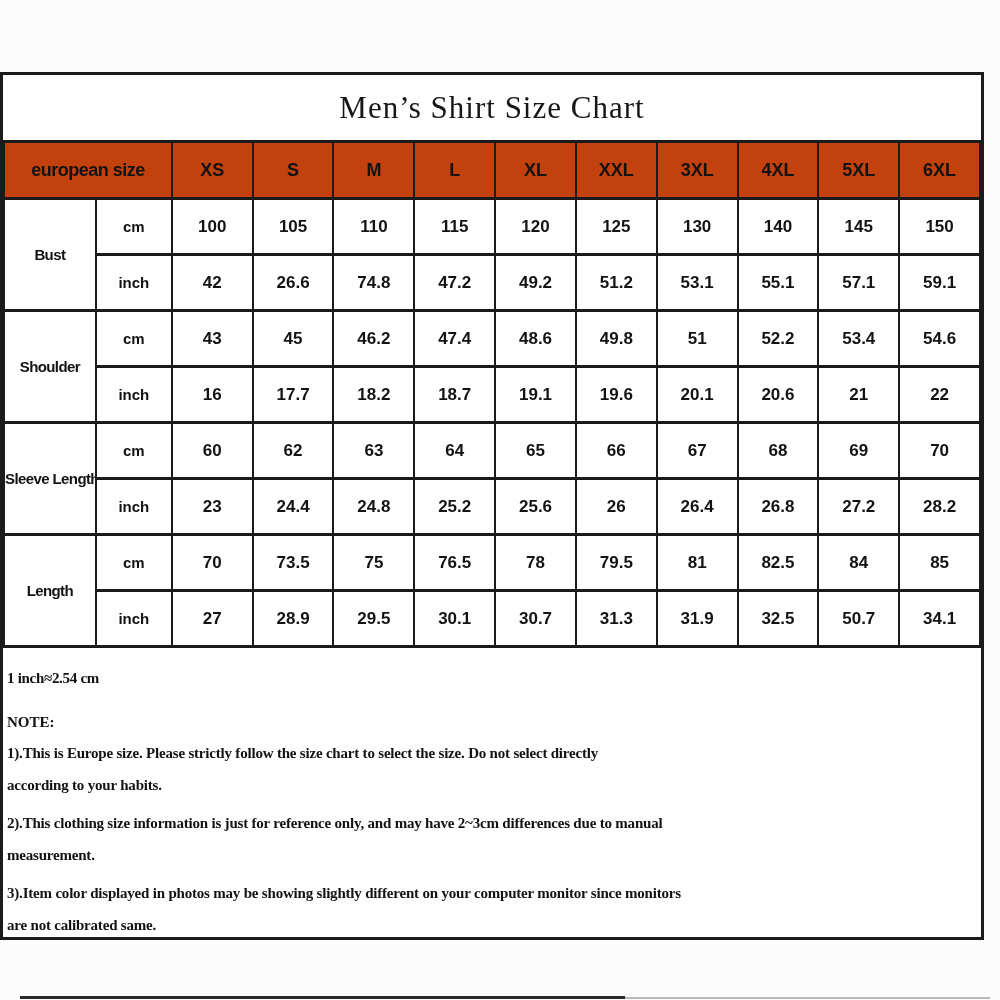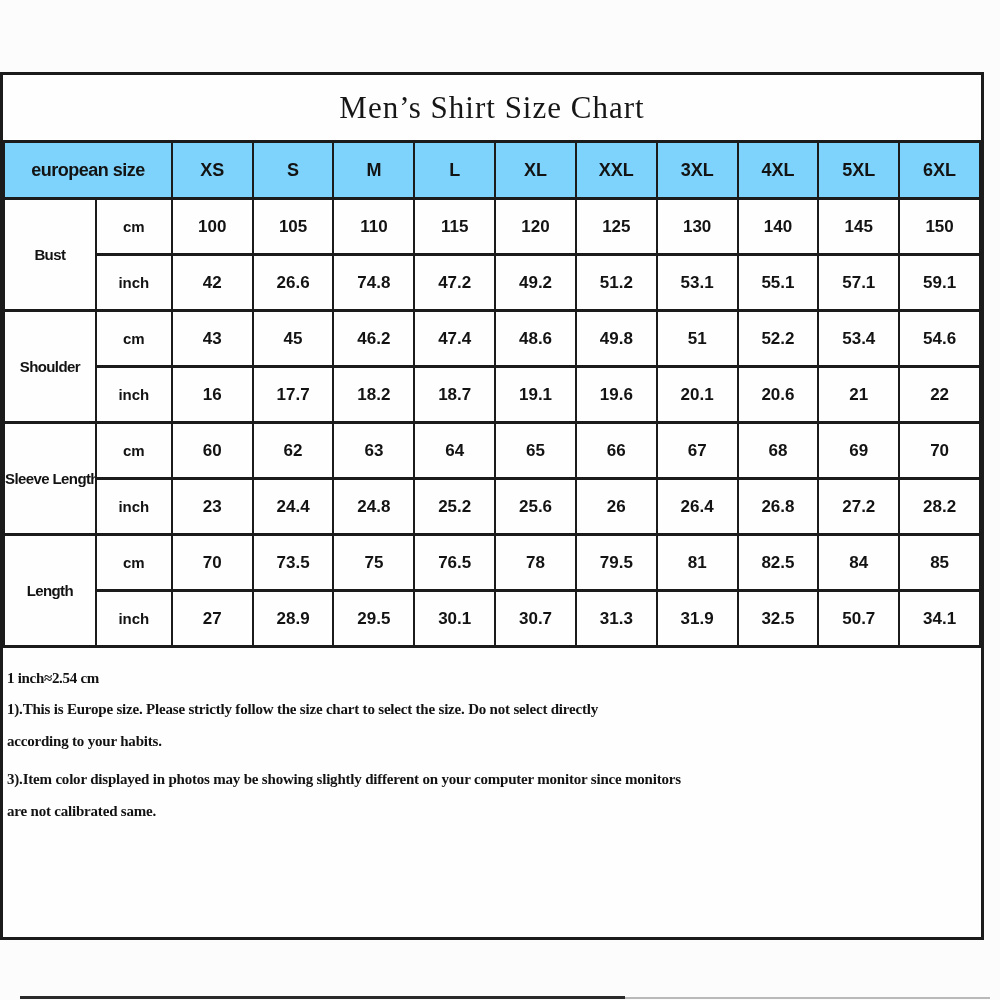--- a/index.html
+++ b/index.html
@@ -42,21 +42,21 @@
     border-top-width: 3px;
     border-bottom-width: 3px;
     text-align: center;
     vertical-align: middle;
     padding: 0;
     font-weight: bold;
     color: #131313;
     overflow: hidden;
     white-space: nowrap;
   }
-  table.size-table th { background: #7dd3fc; height: 54px; font-size: 18px; }
+  table.size-table th { background: #c2410c; height: 54px; font-size: 18px; }
   th.corner { font-size: 21px; letter-spacing: -0.5px; font-weight: 600; }
   td.cat  { font-size: 15px; letter-spacing: -0.6px; }
   td.unit { font-size: 15px; height: 53px; }
   td.val  { font-size: 17px; font-weight: 600; }
   .notes {
     padding: 0 2px 0 4px;
     font-family: "Liberation Serif", serif;
     font-weight: 700;
     color: #121212;
   }
@@ -219,20 +219,22 @@
           <td class="val">31.9</td>
           <td class="val">32.5</td>
           <td class="val">50.7</td>
           <td class="val">34.1</td>
         </tr>
       </tbody>
     </table>
 
     <div class="notes">
       <div class="conv">1 inch≈2.54 cm</div>
+      <div class="note-head">NOTE:</div>
       <p class="note"><span>1).This is Europe size. Please strictly follow the size chart to select the size. Do not select directly</span><br><span>according to your habits.</span></p>
+      <p class="note"><span>2).This clothing size information is just for reference only, and may have 2~3cm differences due to manual</span><br><span>measurement.</span></p>
       <p class="note"><span>3).Item color displayed in photos may be showing slightly different on your computer monitor since monitors</span><br><span>are not calibrated same.</span></p>
     </div>
   </div>
 
   <div class="edge-artifact-dark"></div>
   <div class="edge-artifact-light"></div>
 </div>
 
 </body></html>

